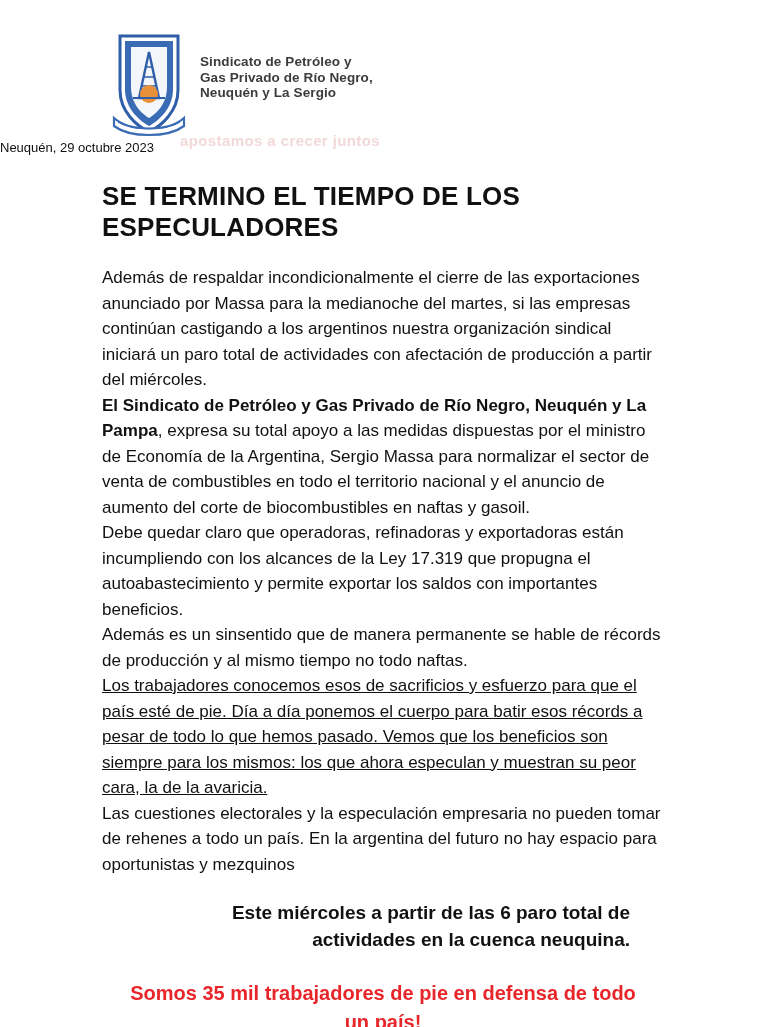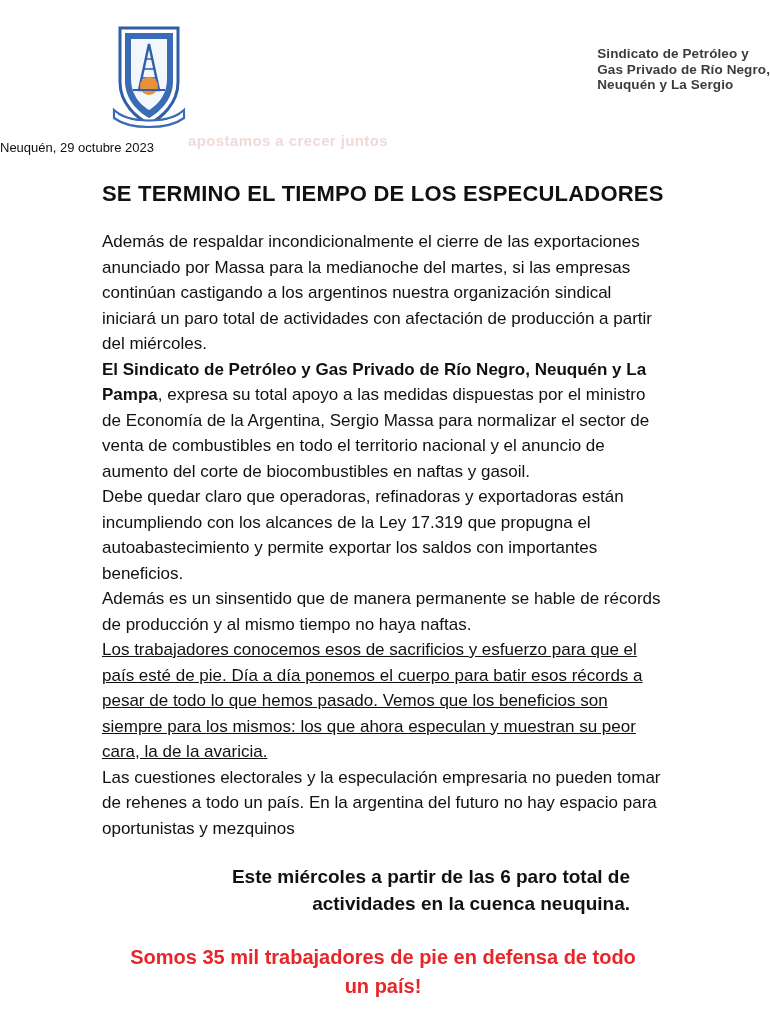--- a/index.html
+++ b/index.html
@@ -19,24 +19,23 @@
     width: 770px;
     height: 1027px;
     background: #ffffff;
     box-sizing: border-box;
   }
 
   
   .letterhead {
     display: flex;
     align-items: flex-start;
-    padding: 24px 0 0 112px;
+    padding: 32px 0 0 112px;
     height: 130px;
     box-sizing: border-box;
-    justify-content: space-between;
   }
   .logo {
     position: relative;
     width: 74px;
     height: 106px;
     flex: 0 0 auto;
   }
   .logo svg { display: block; }
   .org-name {
     margin-left: 14px;
@@ -44,42 +43,42 @@
     font-size: 13.5px;
     line-height: 15.5px;
     font-weight: 700;
     color: #3c3c3c;
     letter-spacing: 0.1px;
   }
   .org-name div { white-space: nowrap; }
 
   .tagline {
     position: absolute;
-    left: 188px;
+    left: 180px;
     top: 132px;
     font-size: 15px;
     font-weight: 700;
     color: #f2d9d9;
     letter-spacing: 0.4px;
   }
 
   
   .dateline {
     padding: 10px 102px 0 0;
     font-size: 13px;
     color: #101010;
   }
 
   
   .content {
     padding: 26px 106px 0 102px;
     box-sizing: border-box;
   }
   .doc-title {
-    font-size: 22px;
+    font-size: 26px;
     font-weight: 700;
     letter-spacing: 0.2px;
     margin: 0 0 22px 0;
     color: #111111;
   }
   p {
     margin: 0;
     font-size: 17px;
     line-height: 25.5px;
     color: #111111;
@@ -150,21 +149,21 @@
   <div class="content">
 
     <h1 class="doc-title">SE TERMINO EL TIEMPO DE LOS ESPECULADORES</h1>
 
     <p><span>Además de respaldar incondicionalmente el cierre de las exportaciones anunciado por Massa para la medianoche del martes, si las empresas continúan castigando a los argentinos nuestra organización sindical iniciará un paro total de actividades con afectación de producción a partir del miércoles.</span></p>
 
     <p><span class="b">El Sindicato de Petróleo y Gas Privado de Río Negro, Neuquén y La Pampa</span><span>, expresa su total apoyo a las medidas dispuestas por el ministro de Economía de la Argentina, Sergio Massa para normalizar el sector de venta de combustibles en todo el territorio nacional y el anuncio de aumento del corte de biocombustibles en naftas y gasoil.</span></p>
 
     <p class="para-bold"><span>Debe quedar claro que operadoras, refinadoras y exportadoras están incumpliendo con los alcances de la Ley 17.319 que propugna el autoabastecimiento y permite exportar los saldos con importantes beneficios.</span></p>
 
-    <p><span>Además es un sinsentido que de manera permanente se hable de récords de producción y al mismo tiempo no haya naftas.</span></p>
+    <p><span>Además es un sinsentido que de manera permanente se hable de récords de producción y al mismo tiempo no todo naftas.</span></p>
 
     <p><span class="u">Los trabajadores conocemos esos de sacrificios y esfuerzo para que el país esté de pie. Día a día ponemos el cuerpo para batir esos récords a pesar de todo lo que hemos pasado. Vemos que los beneficios son siempre para los mismos: los que ahora especulan y muestran su peor cara, la de la avaricia.</span></p>
 
     <p><span>Las cuestiones electorales y la especulación empresaria no pueden tomar de rehenes a todo un país. En la argentina del futuro no hay espacio para oportunistas y mezquinos</span></p>
 
     <p class="closing">Este miércoles a partir de las 6 paro total de actividades en la cuenca neuquina.</p>
 
     <p class="slogan">Somos 35 mil trabajadores de pie en defensa de todo un país!</p>
   </div>
 

